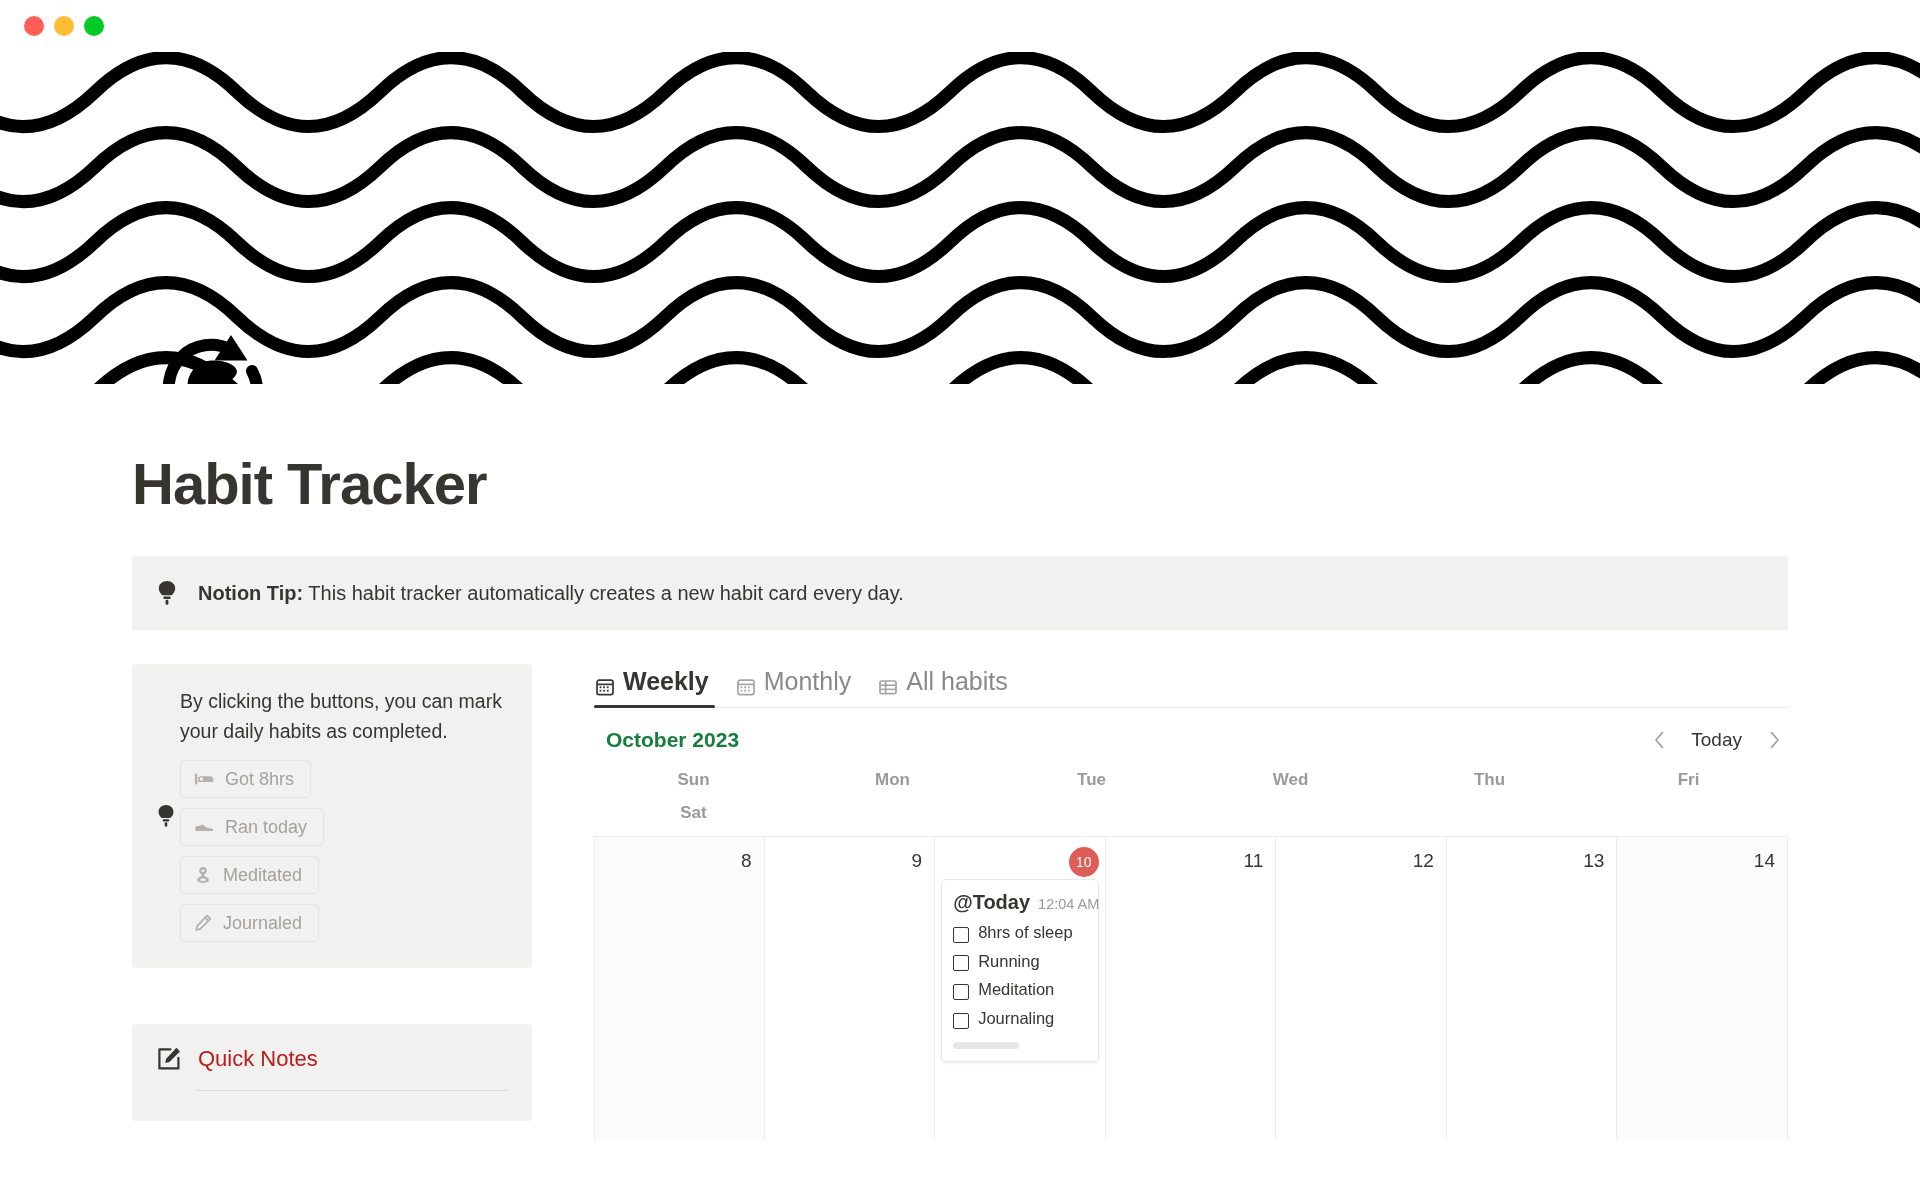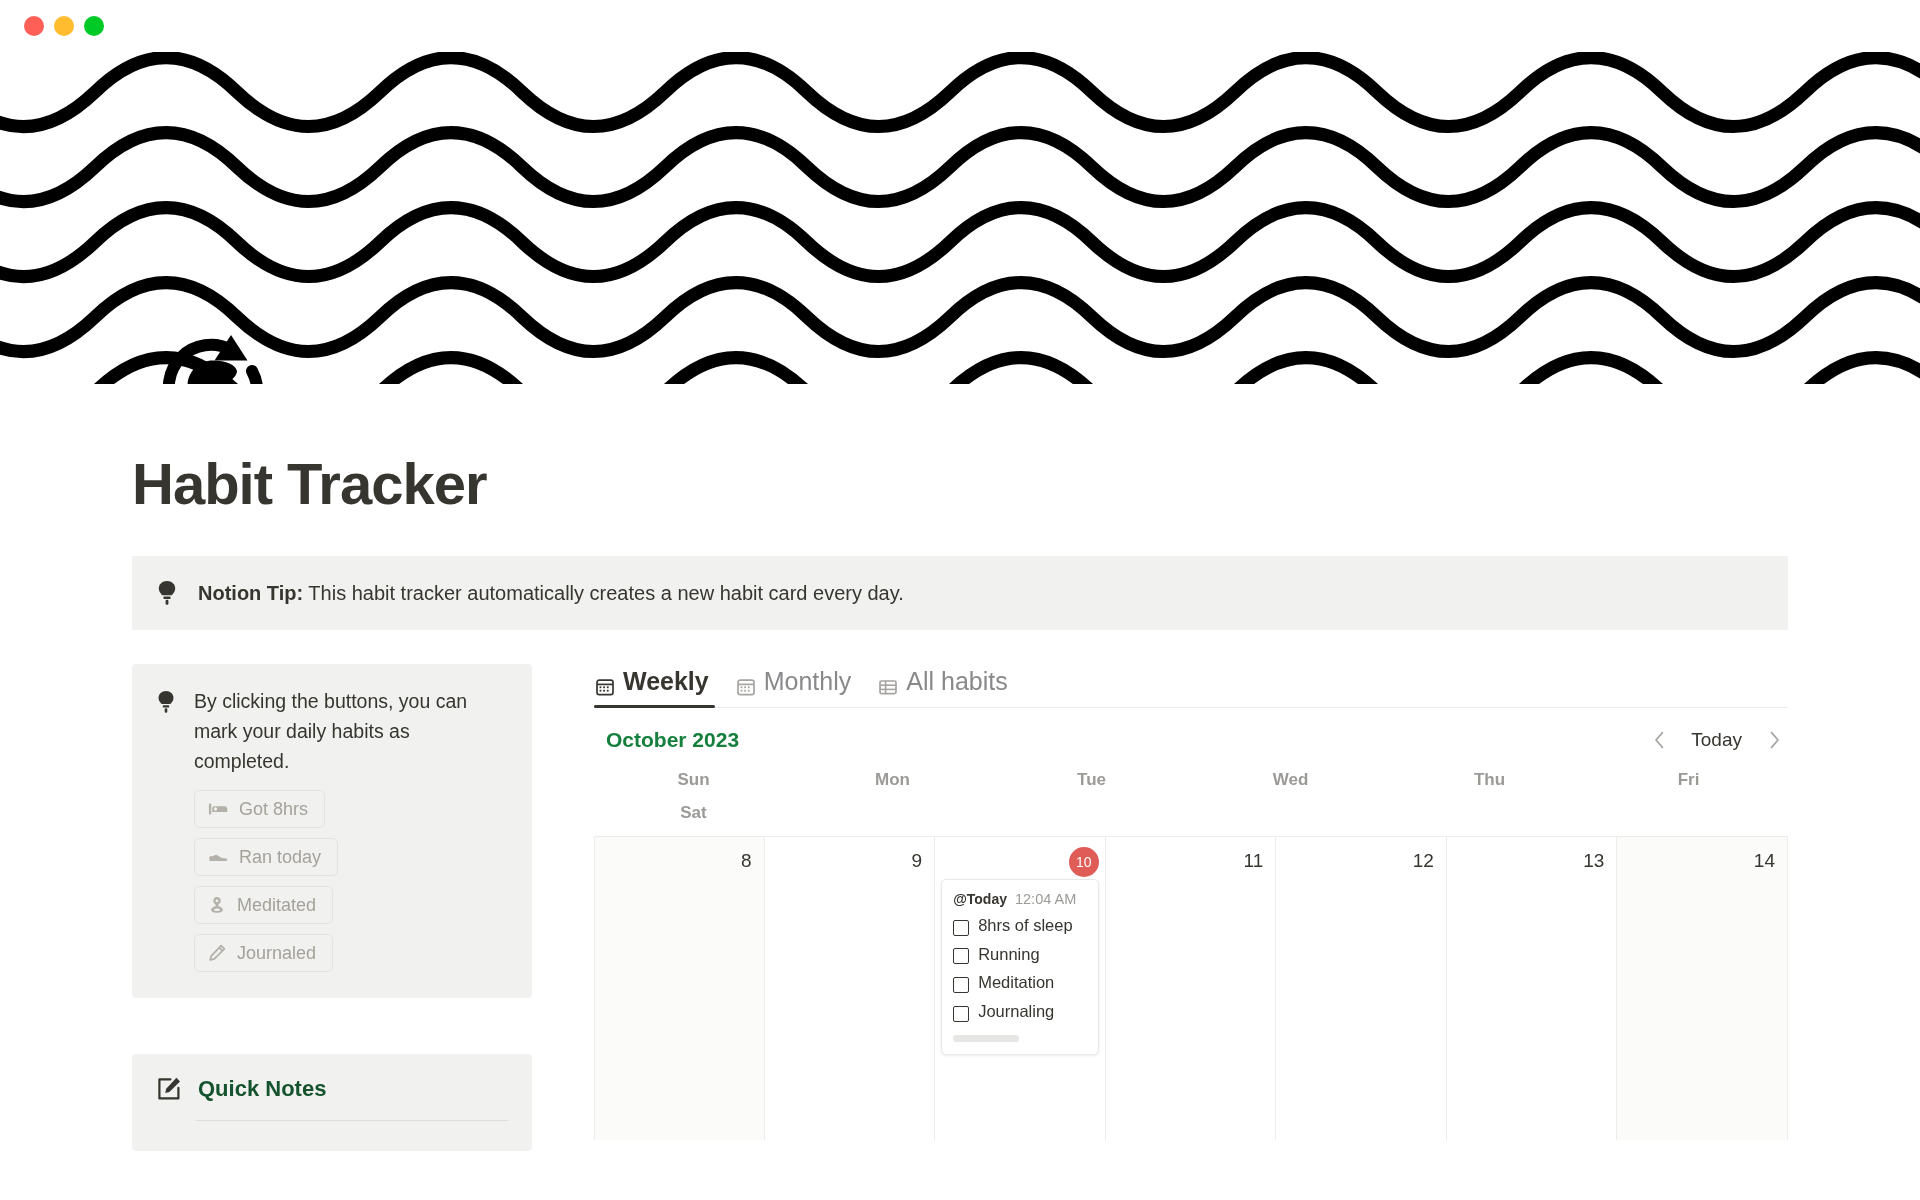--- a/index.html
+++ b/index.html
@@ -116,22 +116,22 @@
     flex: 1 1 auto;
     padding-left: 62px;
   }
 
   
   .callout-side {
     background: #f1f1ef;
     border-radius: 4px;
     padding: 22px 24px 26px 24px;
     display: flex;
-    gap: 18px;
-    align-items: flex-start;
+    gap: 4px;
+    align-items: center;
   }
   .callout-side-body { flex: 1 1 auto; }
   .callout-side-text {
     font-size: 19.5px;
     color: #37352f;
     line-height: 1.55;
   }
   .habit-buttons {
     margin-top: 14px;
     display: flex;
@@ -162,22 +162,22 @@
     border-radius: 4px;
     padding: 22px 24px 30px 24px;
   }
   .qn-head {
     display: flex;
     align-items: center;
     gap: 16px;
   }
   .qn-title {
     font-size: 22px;
-    font-weight: 700;
-    color: #14532d;
+    font-weight: 400;
+    color: #b91c1c;
   }
   .qn-rule {
     margin-top: 18px;
     margin-left: 40px;
     height: 1px;
     background: #dedddb;
   }
 
   
   .tabs {
@@ -307,21 +307,21 @@
     z-index: 4;
   }
   .event-title-row {
     display: flex;
     align-items: baseline;
     gap: 8px;
     margin-bottom: 9px;
     white-space: nowrap;
   }
   .event-title {
-    font-size: 14px;
+    font-size: 20px;
     font-weight: 700;
     color: #37352f;
   }
   .event-time {
     font-size: 14.5px;
     color: #9b9a97;
   }
   .check-row {
     display: flex;
     align-items: flex-end;

